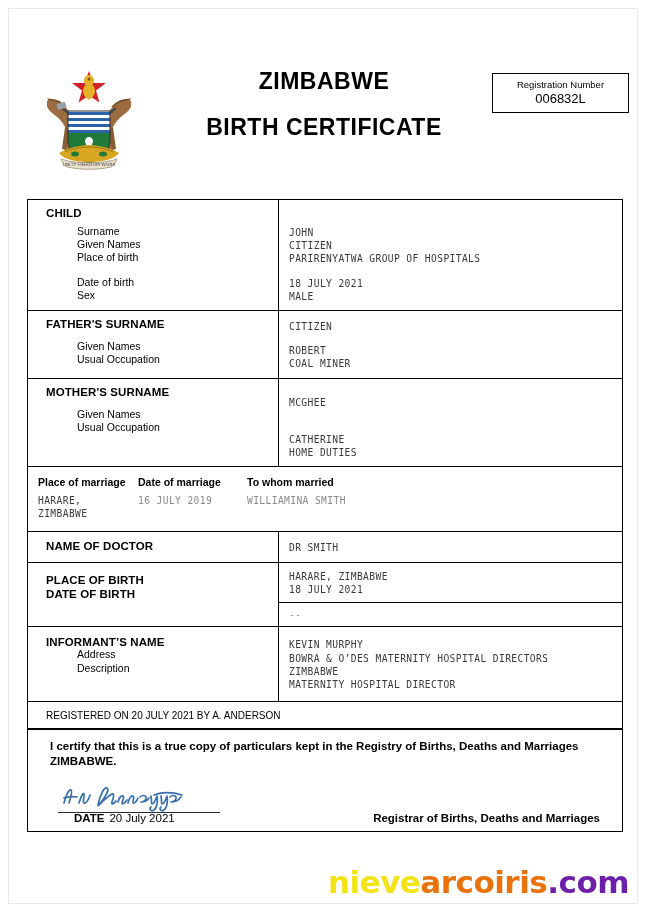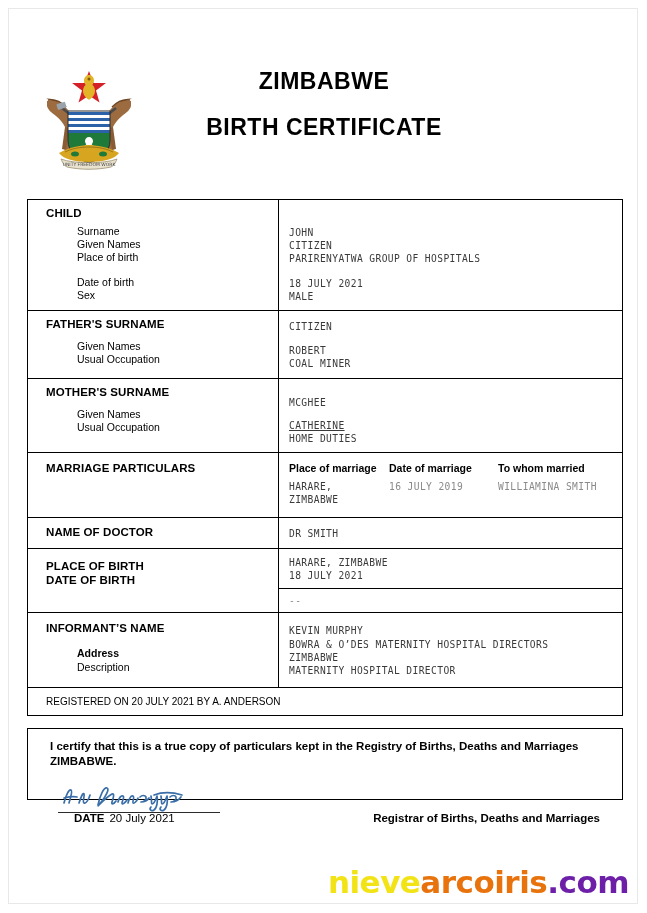--- a/index.html
+++ b/index.html
@@ -180,21 +180,21 @@
     font-size: 10px;
     font-weight: normal;
   }
 
   
   .certbox {
     position: absolute;
     left: 18px;
     top: 719px;
     width: 596px;
-    height: 72px;
+    height: 104px;
     border: 1px solid #000;
     box-sizing: border-box;
   }
   .cert-text {
     position: absolute;
     left: 22px;
     top: 10px;
     width: 550px;
     font-size: 11.5px;
     font-weight: bold;
@@ -302,20 +302,24 @@
         <path d="M26,98 c12,5 44,5 56,0 c-2,5 -4,7 -6,8 c-14,3 -30,3 -44,0 c-2,-1 -4,-3 -6,-8 z" fill="#e9e2cf" stroke="#9b8f70" stroke-width="0.8"></path>
         <text x="54" y="105" font-size="4.5" text-anchor="middle" fill="#4a4a4a" font-family="DejaVu Sans, sans-serif">UNITY FREEDOM WORK</text>
       </svg>
     </div>
 
     <div class="titles">
       <div class="title-main">ZIMBABWE</div>
       <div class="title-sub">BIRTH CERTIFICATE</div>
     </div>
 
+    <div class="regbox">
+      <div class="regbox-label">Registration Number</div>
+      <div class="regbox-value">006832L</div>
+    </div>
   </div>
 
   <div class="maintable">
 
     <div class="row">
       <div class="col-label">
         <div class="sec-title">CHILD</div>
         <div class="sub-label" style="margin-top:6px;">Surname</div>
         <div class="sub-label">Given Names</div>
         <div class="sub-label">Place of  birth</div>
@@ -347,29 +351,26 @@
     </div>
 
     <div class="row">
       <div class="col-label">
         <div class="sec-title">MOTHER'S SURNAME</div>
         <div class="sub-label" style="margin-top:10px;">Given Names</div>
         <div class="sub-label">Usual Occupation</div>
       </div>
       <div class="col-value">
         <div class="mono" style="margin-top:10px;">MCGHEE</div>
-        <div class="mono" style="margin-top:10px;text-decoration:underline;">CATHERINE</div>
+        <div class="mono" style="margin-top:24px;">CATHERINE</div>
         <div class="mono">HOME DUTIES</div>
       </div>
     </div>
 
     <div class="row">
-      <div class="col-label" style="padding-top:9px;padding-bottom:12px;">
-        <div class="sec-title">MARRIAGE PARTICULARS</div>
-      </div>
       <div class="col-value" style="padding-top:8px;padding-bottom:10px;">
         <div class="mp-grid">
           <div class="mp-col1">
             <div class="mp-head">Place of marriage</div>
             <div class="mono mp-val">HARARE,</div>
             <div class="mono">ZIMBABWE</div>
           </div>
           <div class="mp-col2">
             <div class="mp-head">Date of marriage</div>
             <div class="mono mp-val dim">16 JULY 2019</div>
@@ -403,21 +404,21 @@
         </div>
         <div class="pdob-value-bot">
           <div class="mono dim">--</div>
         </div>
       </div>
     </div>
 
     <div class="row">
       <div class="col-label" style="padding-top:9px;padding-bottom:10px;">
         <div class="sec-title">INFORMANT’S NAME</div>
-        <div class="sub-label" style="margin-top:13px;font-weight:bold;">Address</div>
+        <div class="sub-label" style="">Address</div>
         <div class="sub-label">Description</div>
       </div>
       <div class="col-value" style="padding-top:11px;padding-bottom:10px;">
         <div class="mono">KEVIN MURPHY</div>
         <div class="mono">BOWRA &amp; O’DES MATERNITY HOSPITAL DIRECTORS</div>
         <div class="mono">ZIMBABWE</div>
         <div class="mono">MATERNITY HOSPITAL DIRECTOR</div>
       </div>
     </div>
 

